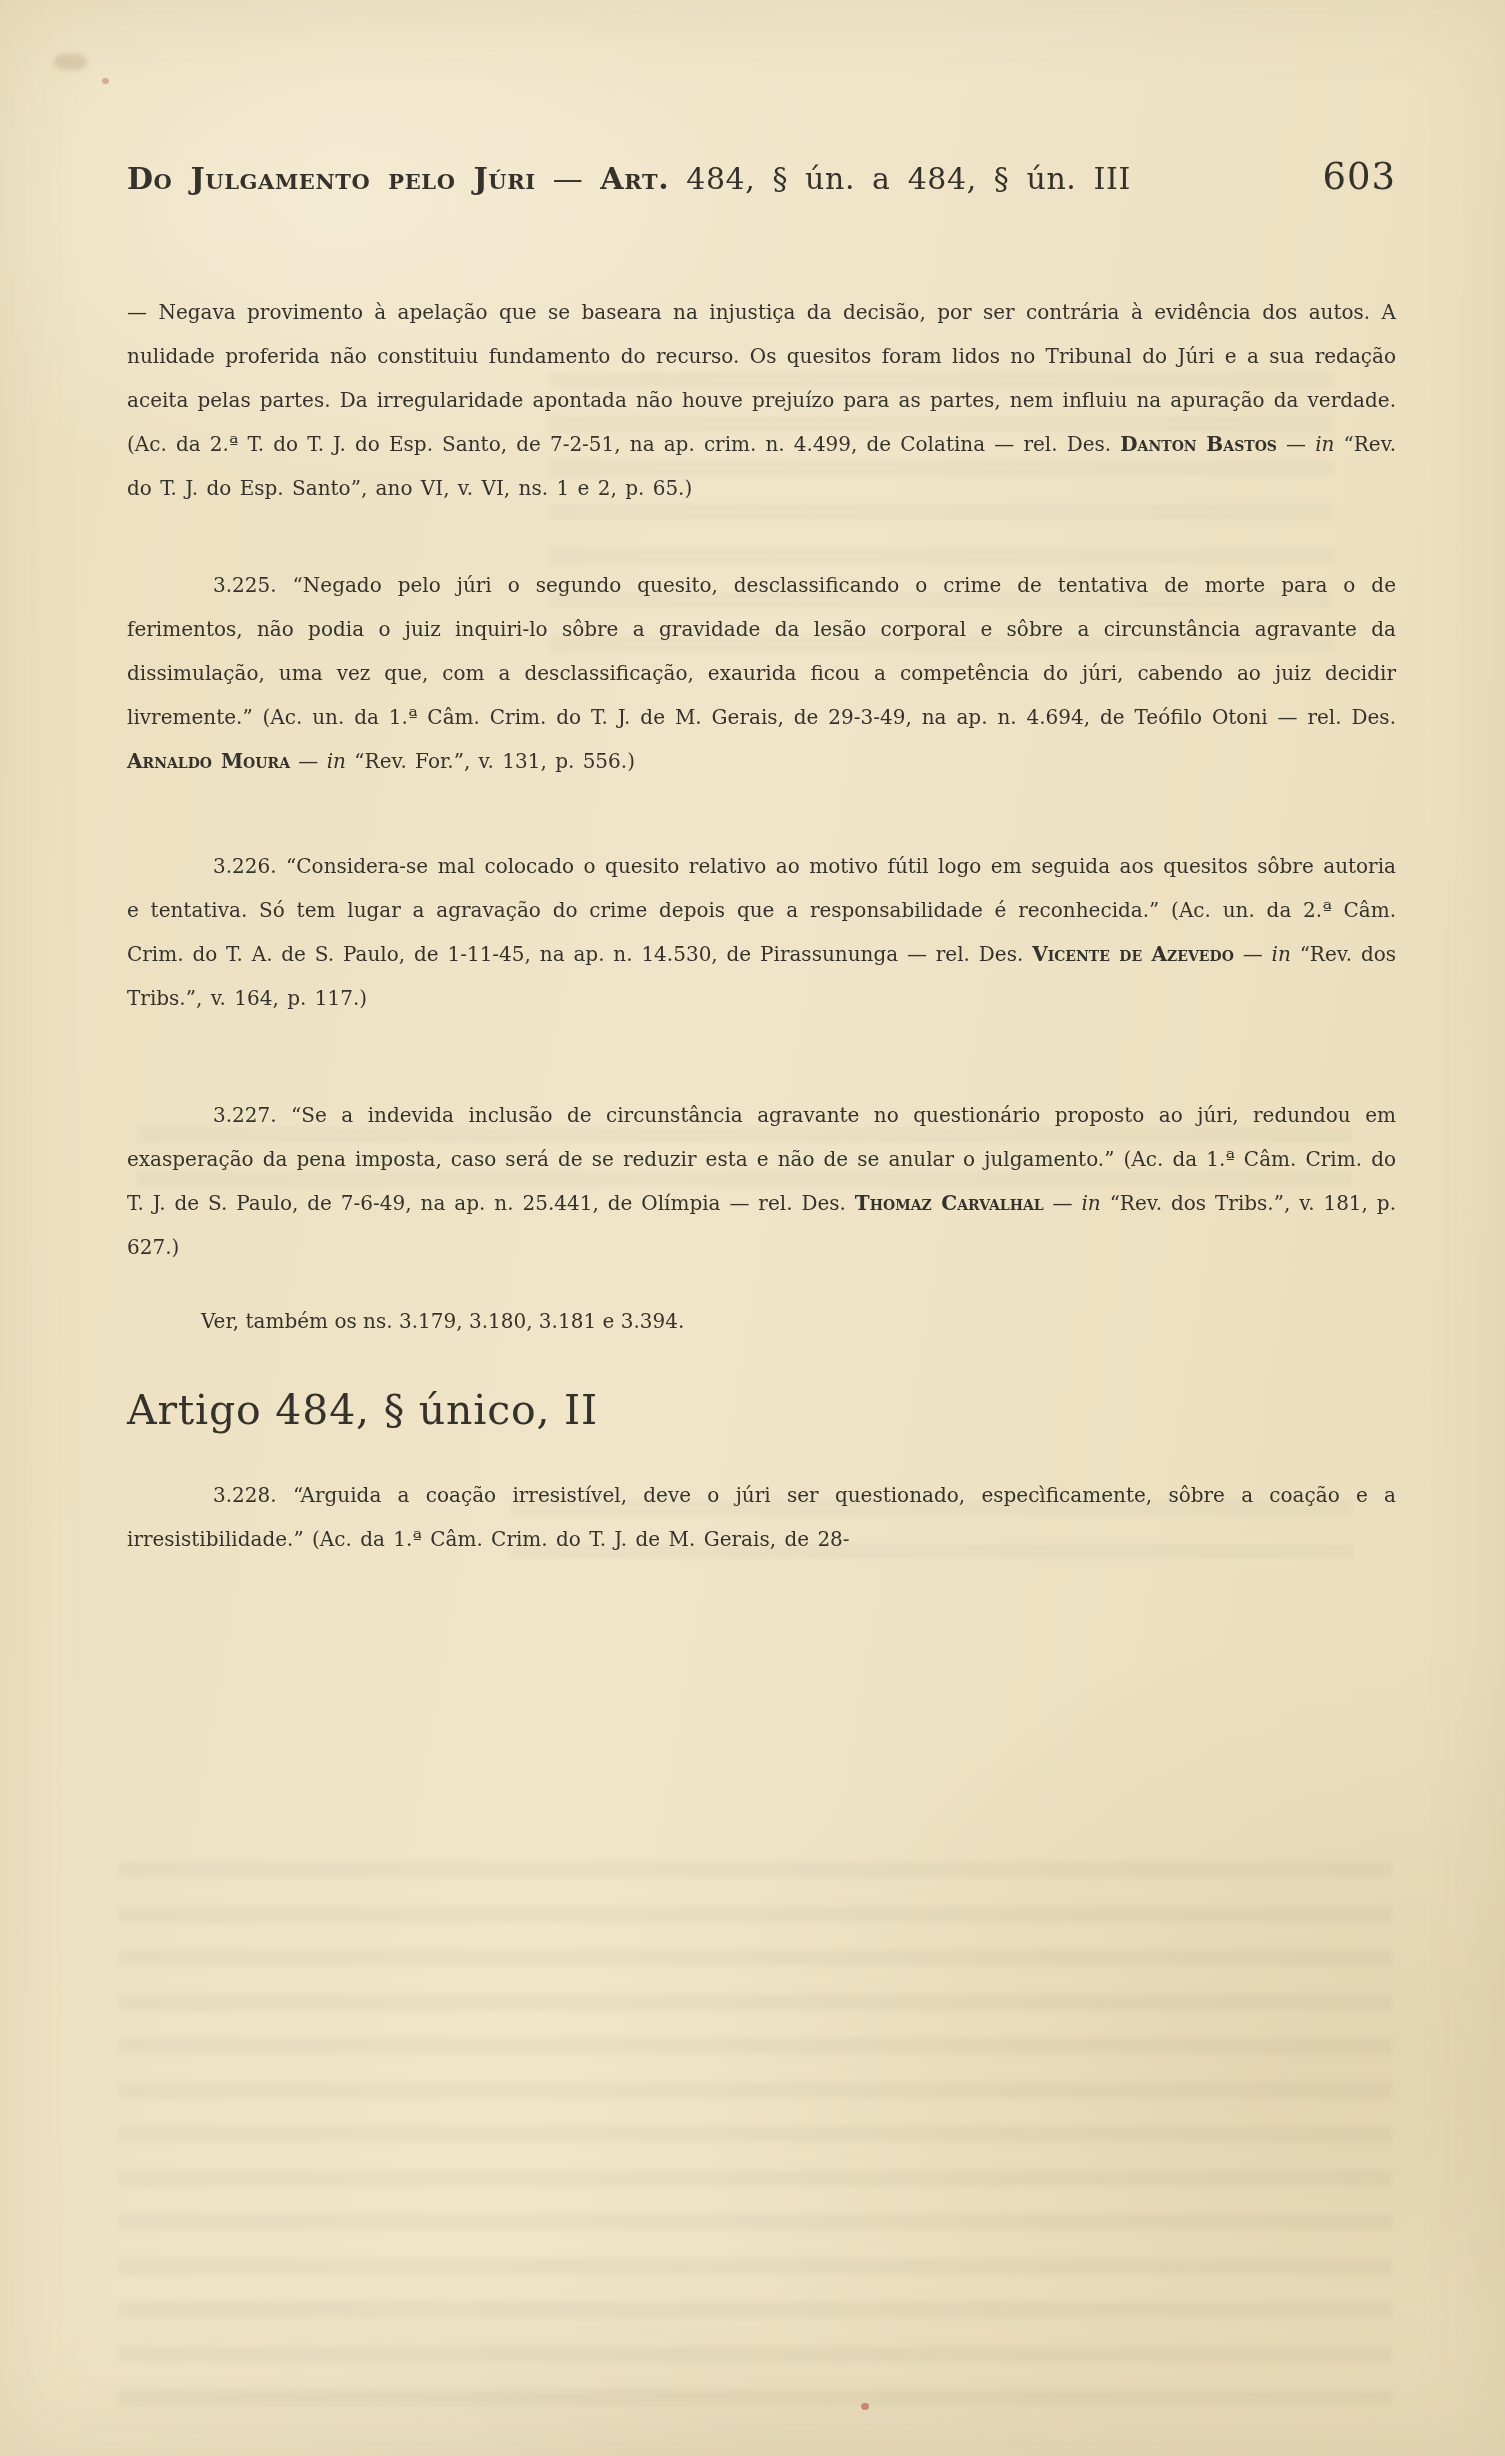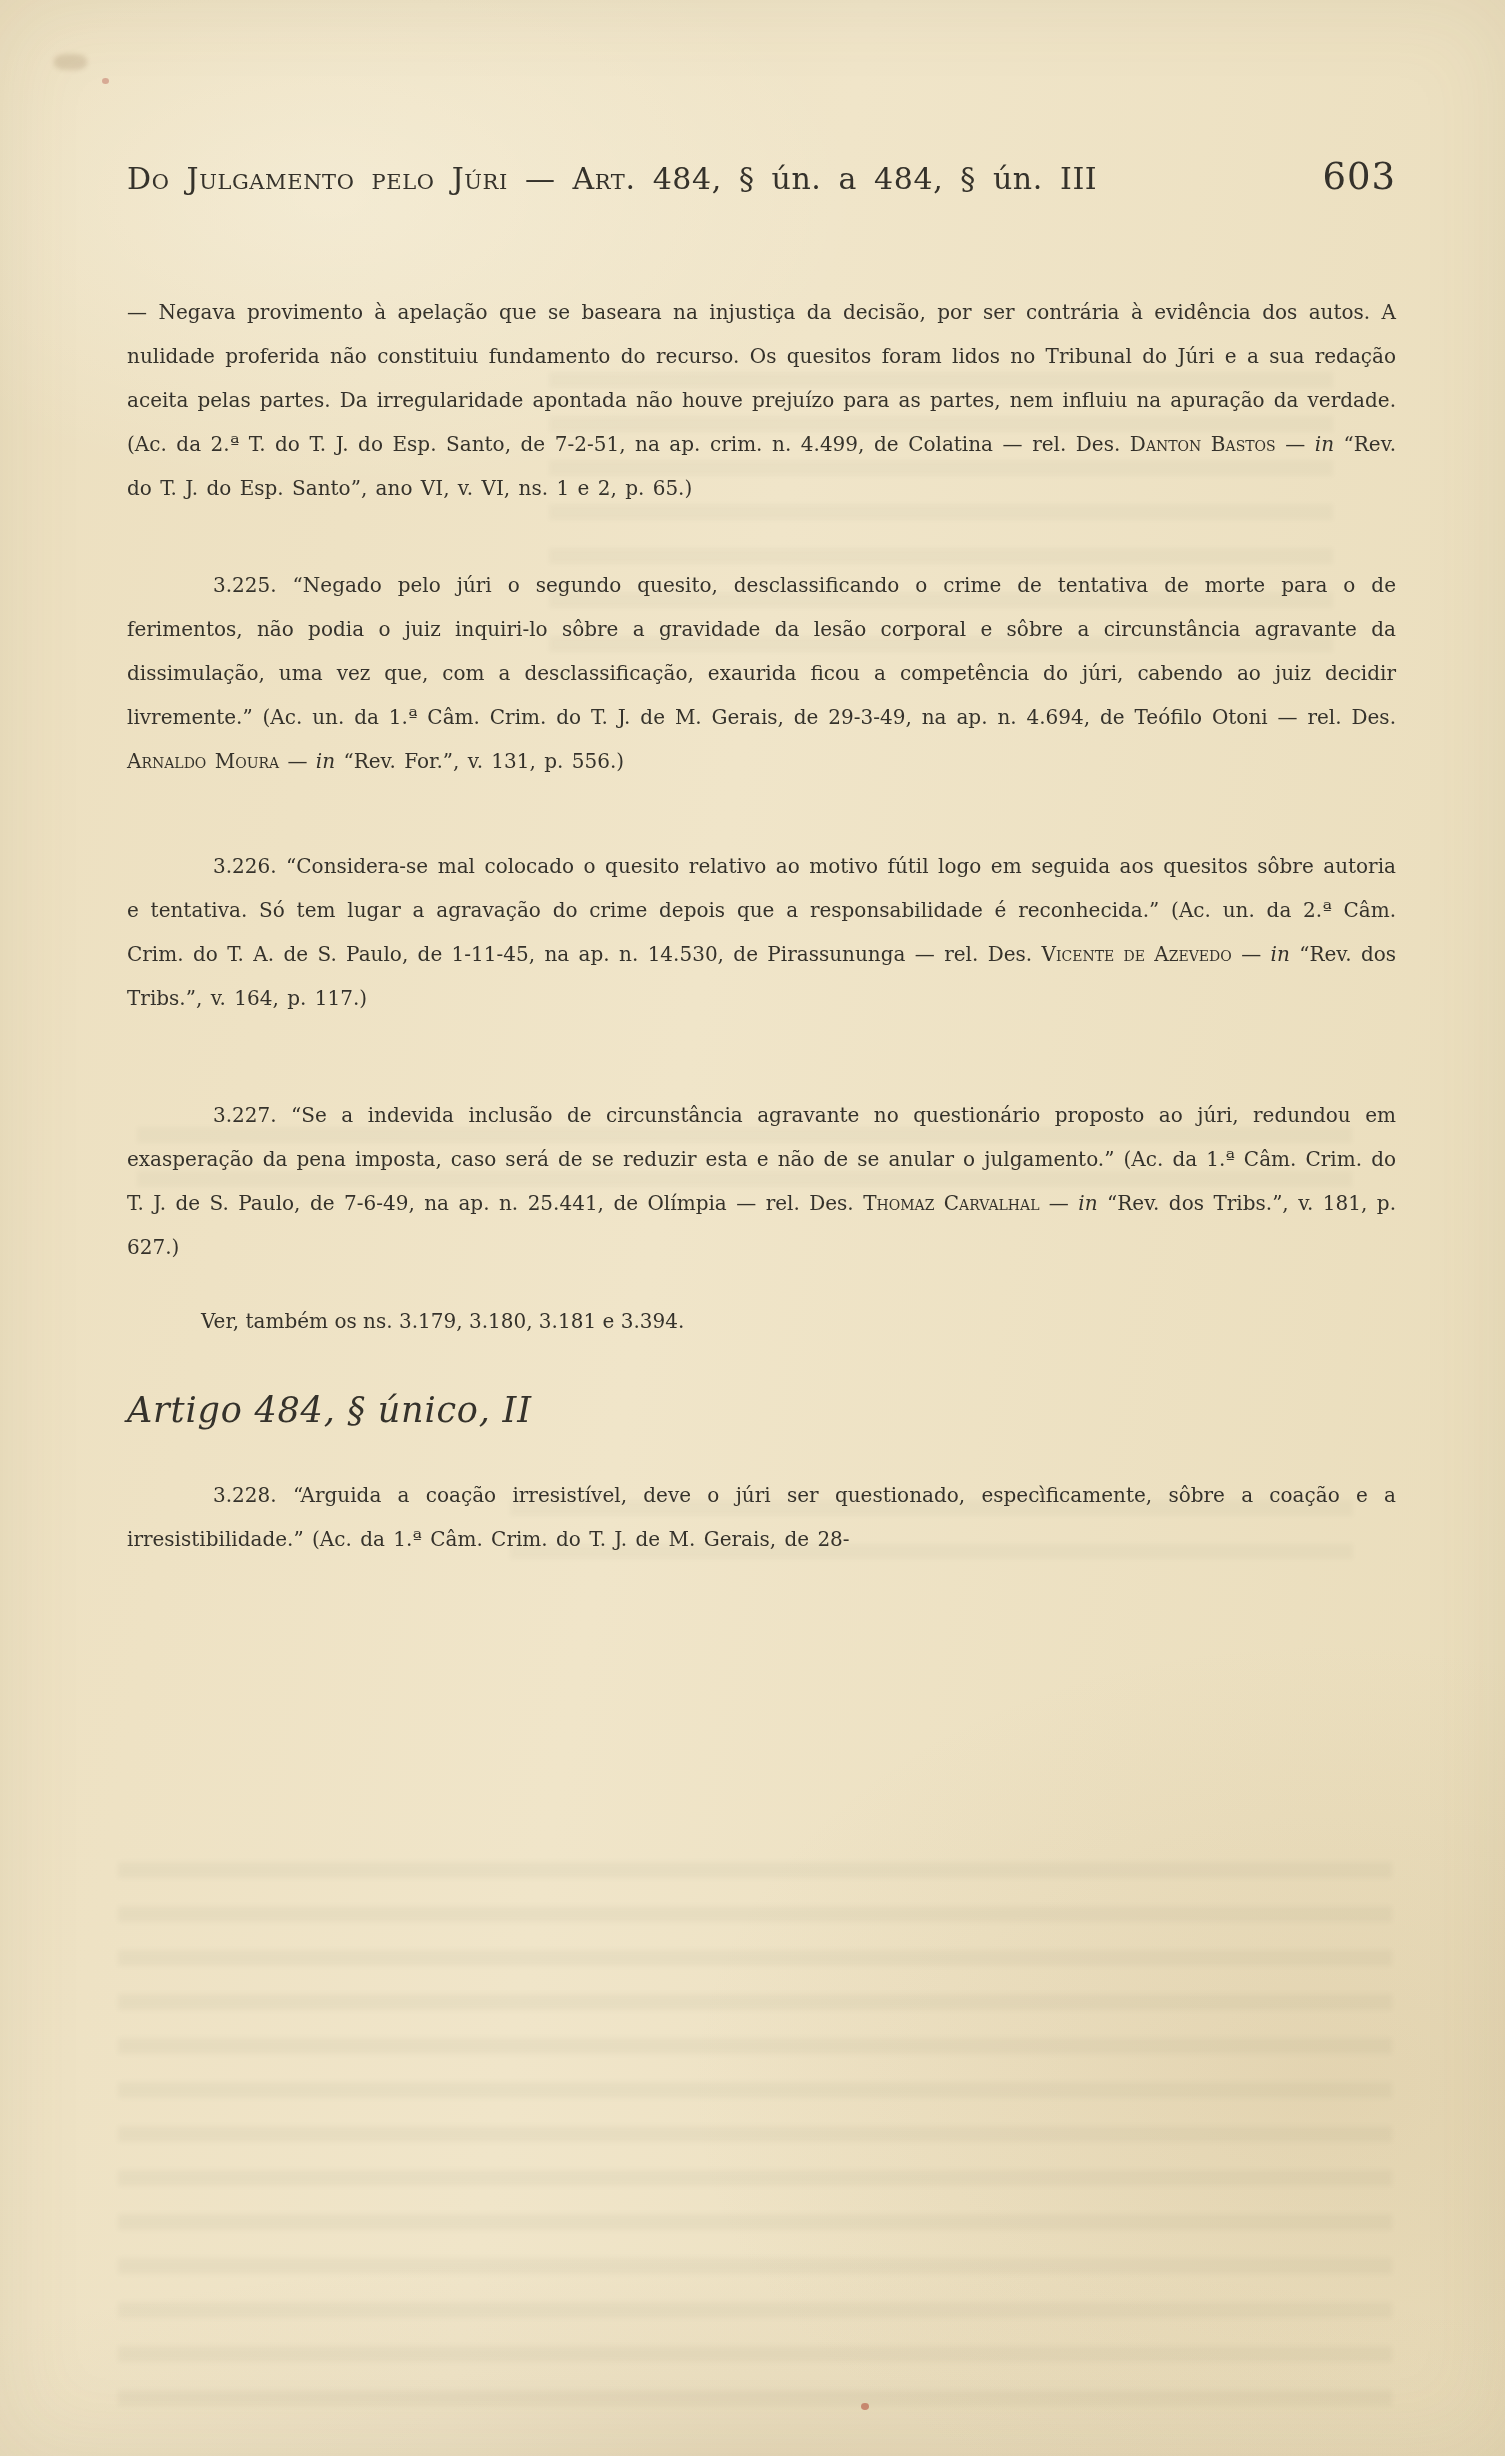--- a/index.html
+++ b/index.html
@@ -52,21 +52,21 @@
     font-size: 30px;
     letter-spacing: 0.6px;
     word-spacing: 6.9px;
     white-space: nowrap;
   }
   .running-head .page-number {
     font-size: 37px;
     letter-spacing: 1px;
     margin-left: 29px;
   }
-  .sc { font-variant: small-caps; }
+  .sc { font-variant: small-caps; font-weight: bold; }
   .it { font-style: italic; }
 
   .text-block { position: relative; }
 
   .para {
     margin: 0;
     font-size: 20px;
     line-height: 44px;
     text-align: justify;
     text-indent: 86px;
@@ -83,23 +83,22 @@
     font-size: 20px;
     line-height: 39px;
     text-indent: 74px;
     text-align: left;
   }
   .note.m-refs { margin-top: 33px; }
   .note.m-see  { margin-top: 39px; }
 
   .article-heading {
     margin: 0;
-    font-size: 35px;
+    font-size: 41px;
     font-weight: normal;
-    font-style: italic;
     line-height: 49px;
     letter-spacing: 0.8px;
     text-align: left;
   }
   .article-heading.m-ii  { margin-top: 45px; }
   .article-heading.m-iii { margin-top: 51px; }
 </style>
 </head>
 <body>
 

